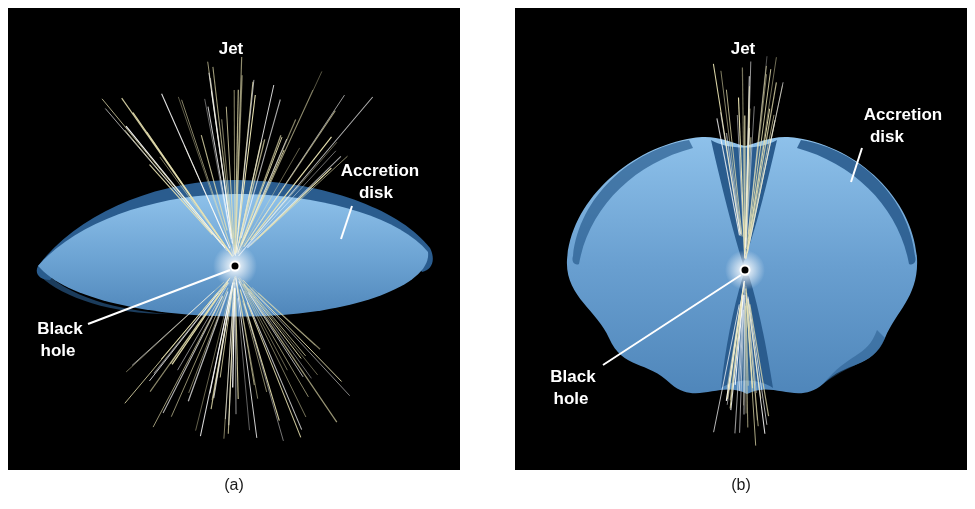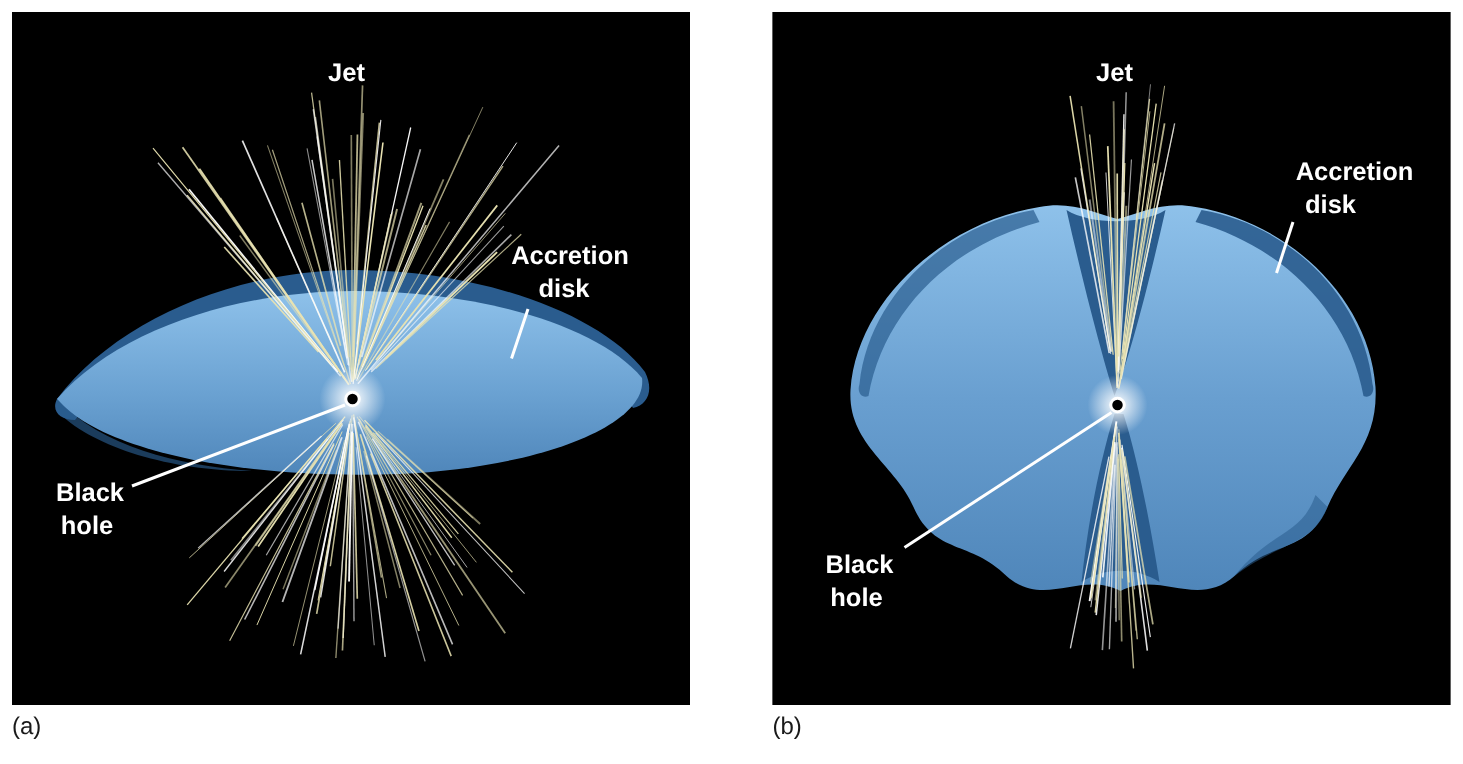--- a/index.html
+++ b/index.html
@@ -14,21 +14,21 @@
   .figure {
     display: flex;
     padding: 8px;
     gap: 55px;
     box-sizing: border-box;
     width: 975px;
   }
   .panel-wrap {
     display: flex;
     flex-direction: column;
-    align-items: flex-start;
+    align-items: center;
   }
   .panel {
     width: 452px;
     height: 462px;
     background: #000000;
   }
   .panel svg { display: block; }
   .panel text {
     font-family: "Liberation Sans", sans-serif;
     font-weight: bold;

